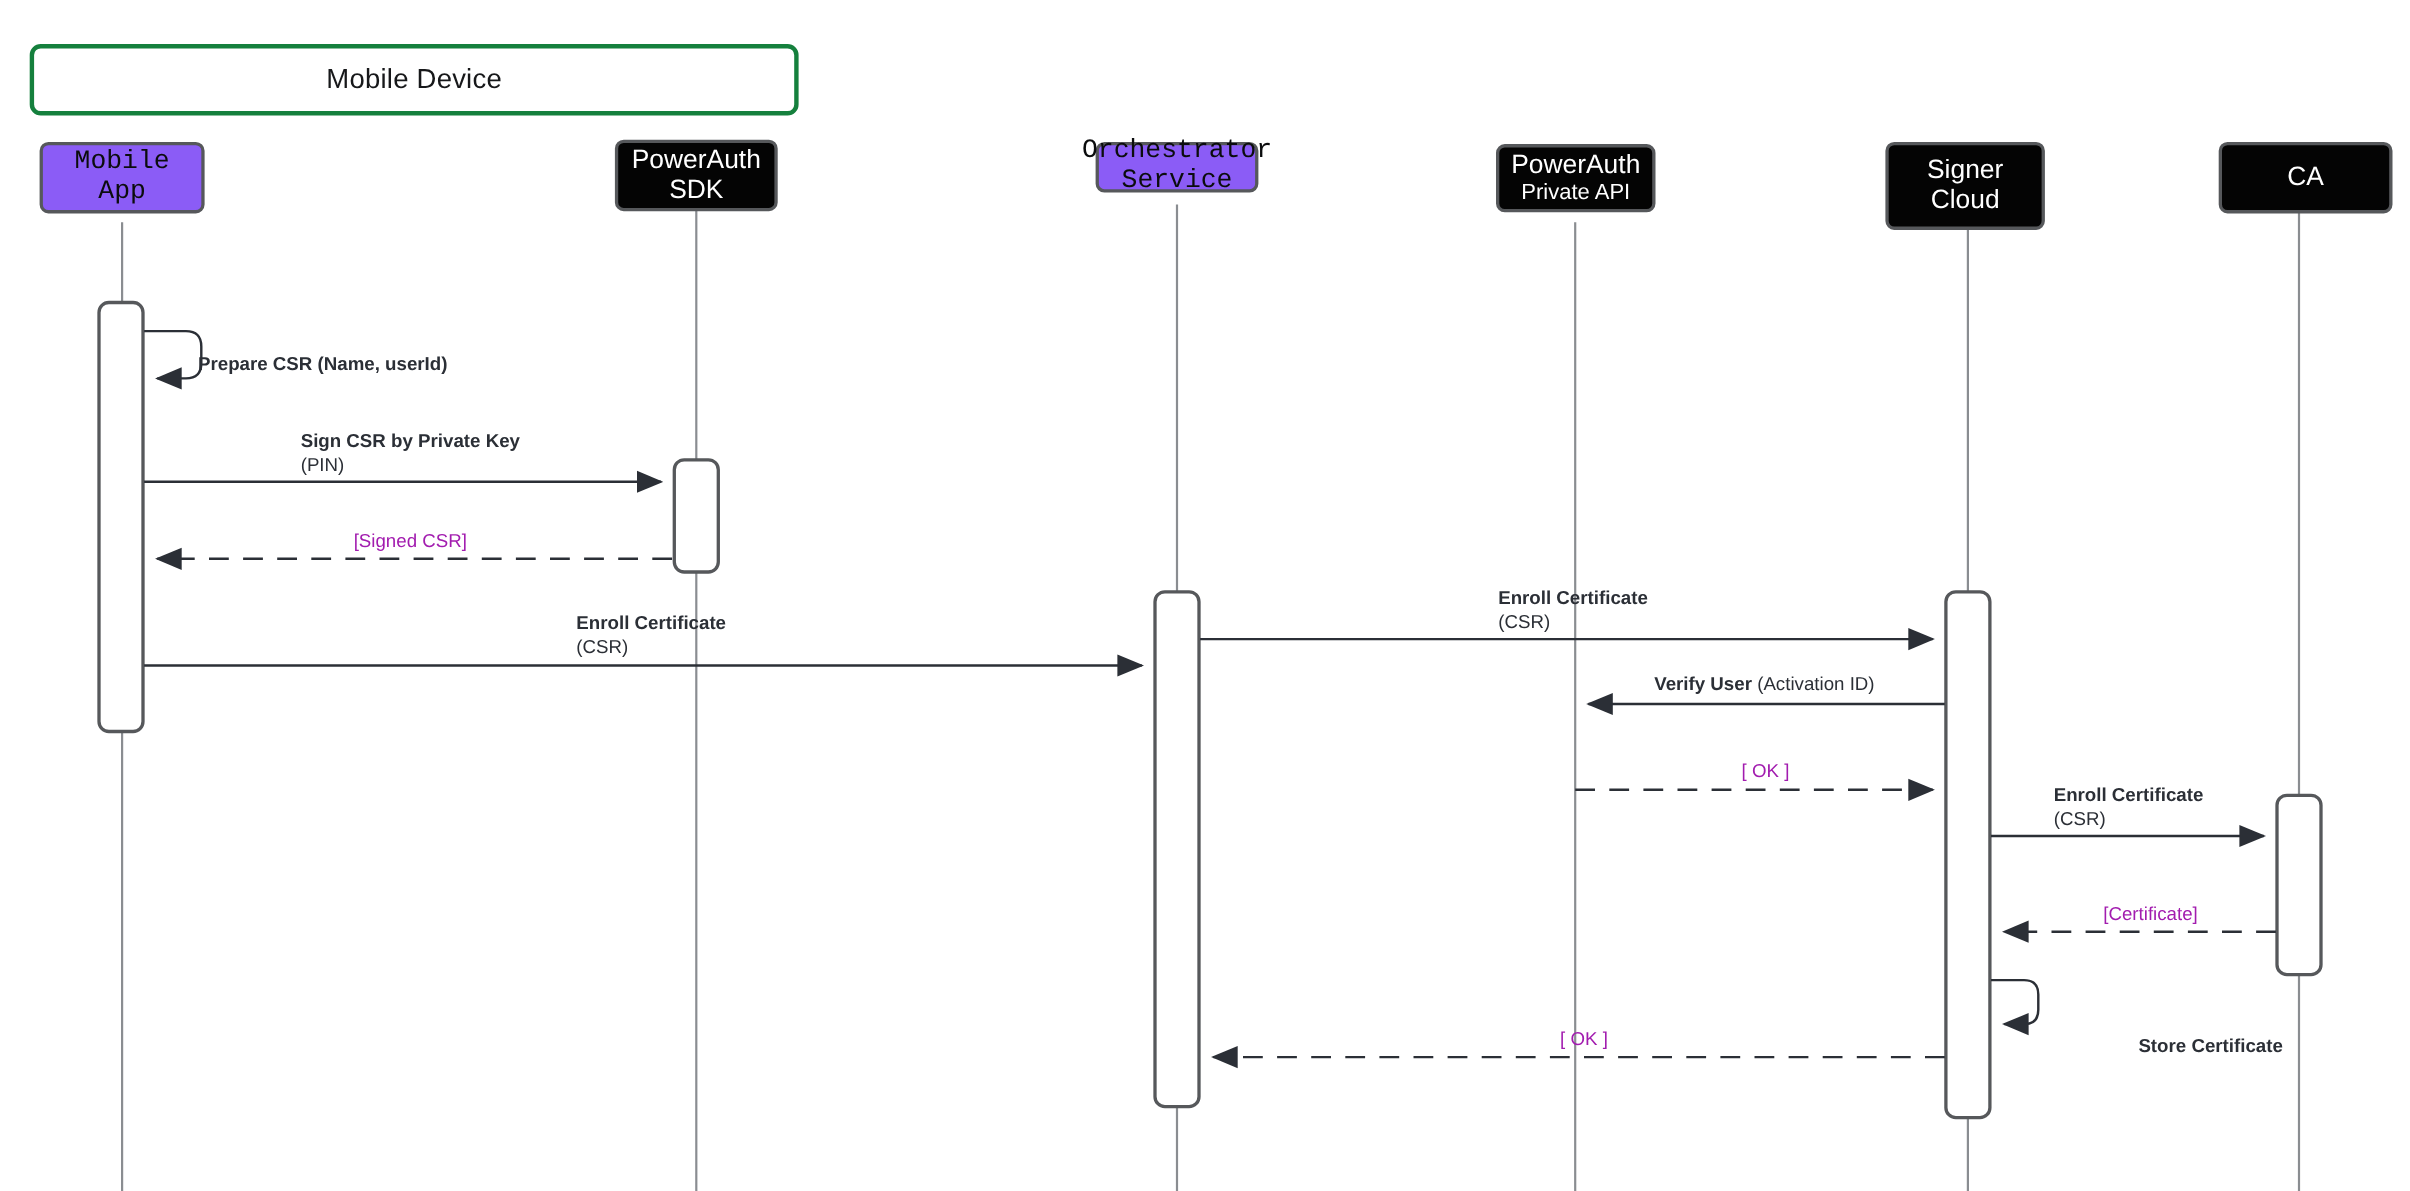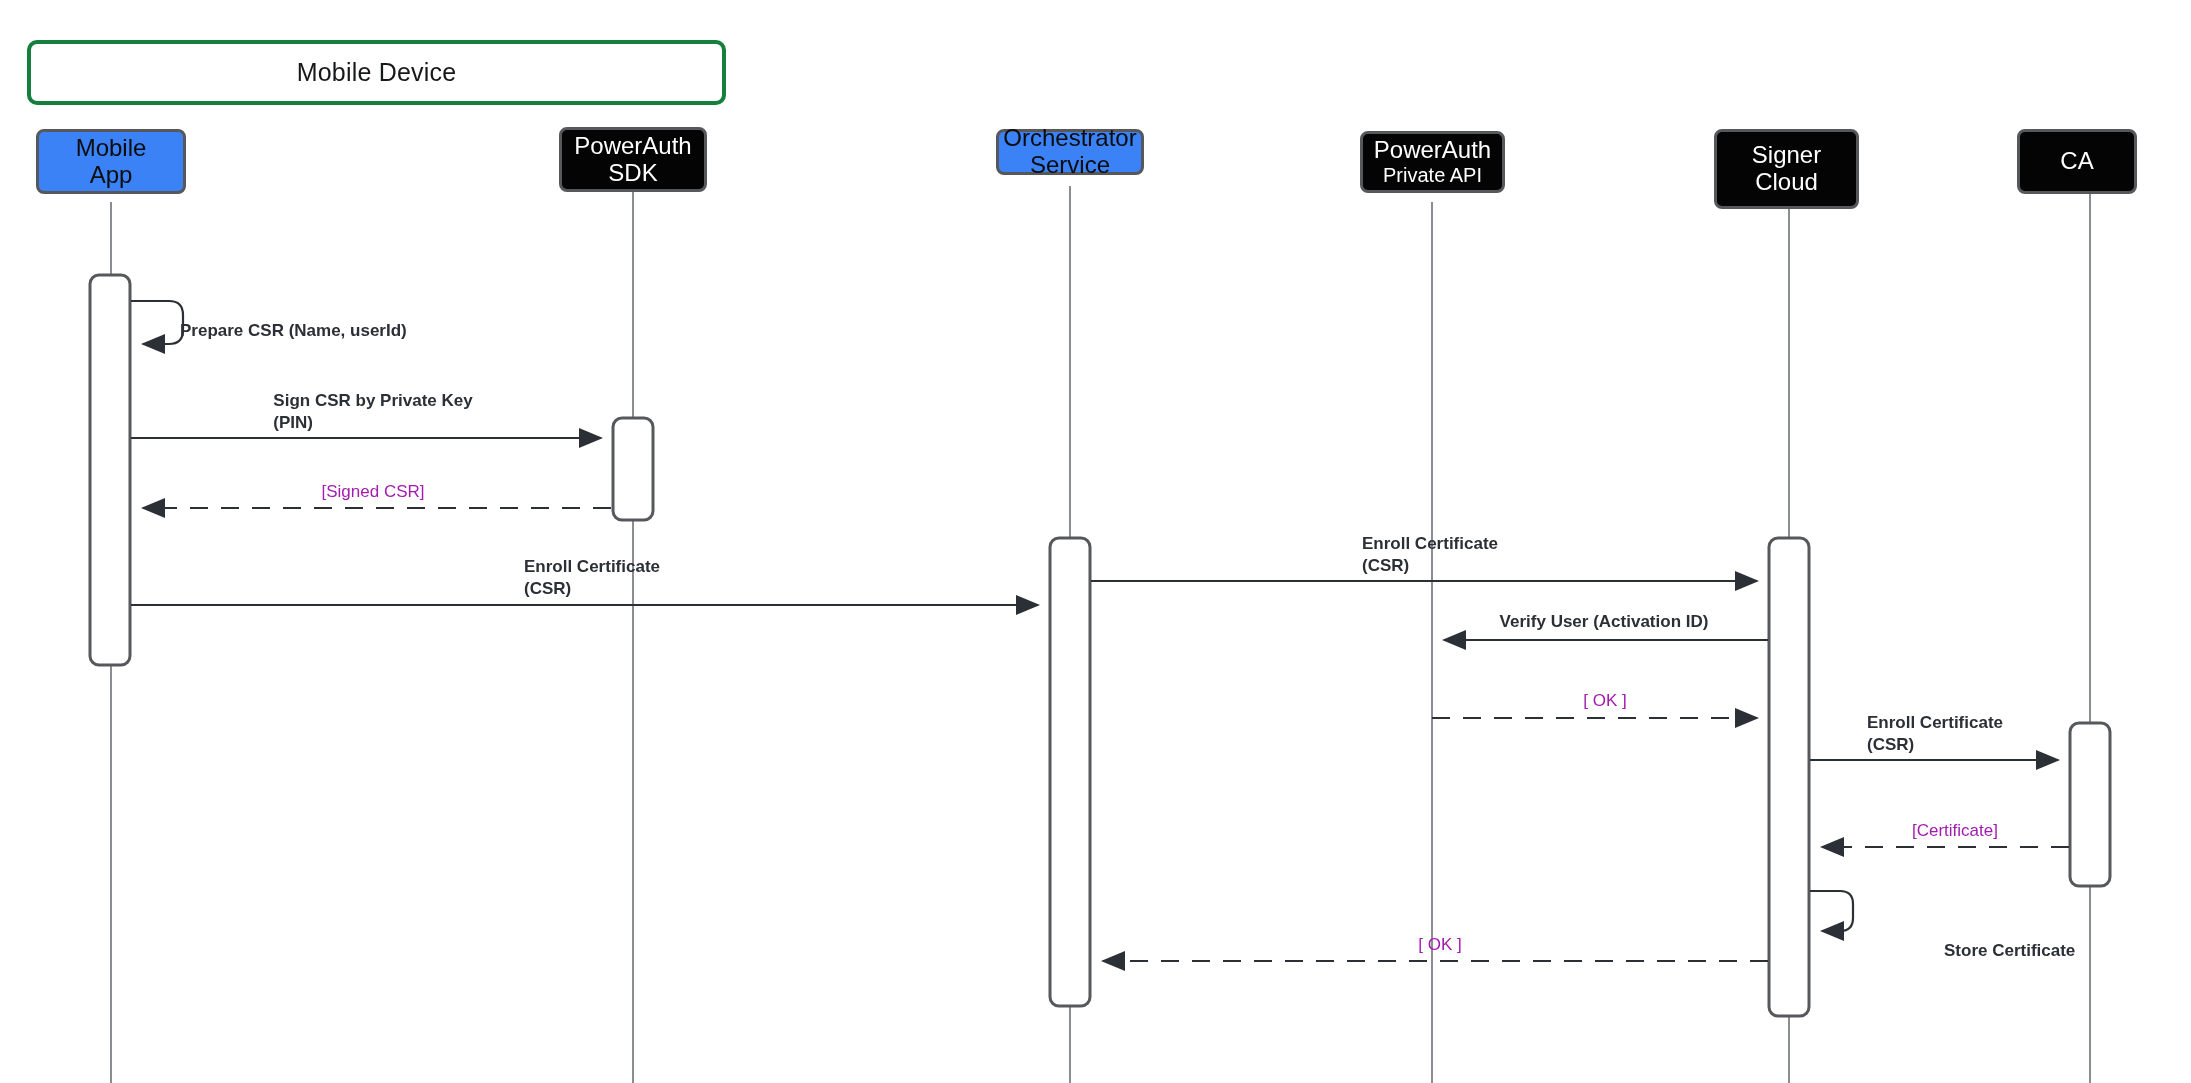--- a/index.html
+++ b/index.html
@@ -50,22 +50,23 @@
     align-items: center;
     justify-content: center;
     line-height: 1.12;
     text-align: center;
   }
   .participant.dark {
     background: #040404;
     color: #ffffff;
   }
   .participant.accent {
-    background: #3b82f6;
+    background: #8b5cf6;
     color: #0b0c0d;
+    font-family: Liberation Mono, monospace;
   }
   .p-line {
     font-size: 24px;
     white-space: nowrap;
   }
   .p-sub {
     font-size: 20px;
     white-space: nowrap;
   }
   
@@ -85,21 +86,21 @@
   }
   .msg-label.left {
     text-align: left;
   }
   .msg-label .ret {
     font-weight: normal;
     font-size: 17px;
     color: #a21caf;
   }
   .msg-label .args {
-    font-weight: bold;
+    font-weight: normal;
   }
 </style>
 </head>
 <body>
 
 <div id="diagram-root">
 
   <svg id="diagram-svg" width="2191" height="1083">
     <defs>
       <marker id="arrowSolid" viewBox="0 0 12 12" refX="11" refY="6" markerWidth="11" markerHeight="11" orient="auto-start-reverse">
@@ -176,21 +177,21 @@
   <div class="participant dark" style="left:1360px; top:131px; width:145px; height:62px;">
     <span class="p-line">PowerAuth</span>
     <span class="p-sub">Private API</span>
   </div>
 
   <div class="participant dark" style="left:1714px; top:129px; width:145px; height:80px;">
     <span class="p-line">Signer</span>
     <span class="p-line">Cloud</span>
   </div>
 
-  <div class="participant dark" style="left:2017px; top:129px; width:120px; height:65px;">
+  <div class="participant dark" style="left:2017px; top:129px; width:158px; height:65px;">
     <span class="p-line">CA</span>
   </div>
 
   <div class="msg-label left" style="left:180px; top:320px;">
     <span class="strong">Prepare CSR (Name, userId)</span>
   </div>
 
   <div class="msg-label center" style="left:373px; top:390px;">
     <div class="strong">Sign CSR by Private Key</div>
     <div class="args" style="text-align:left;">(PIN)</div>

